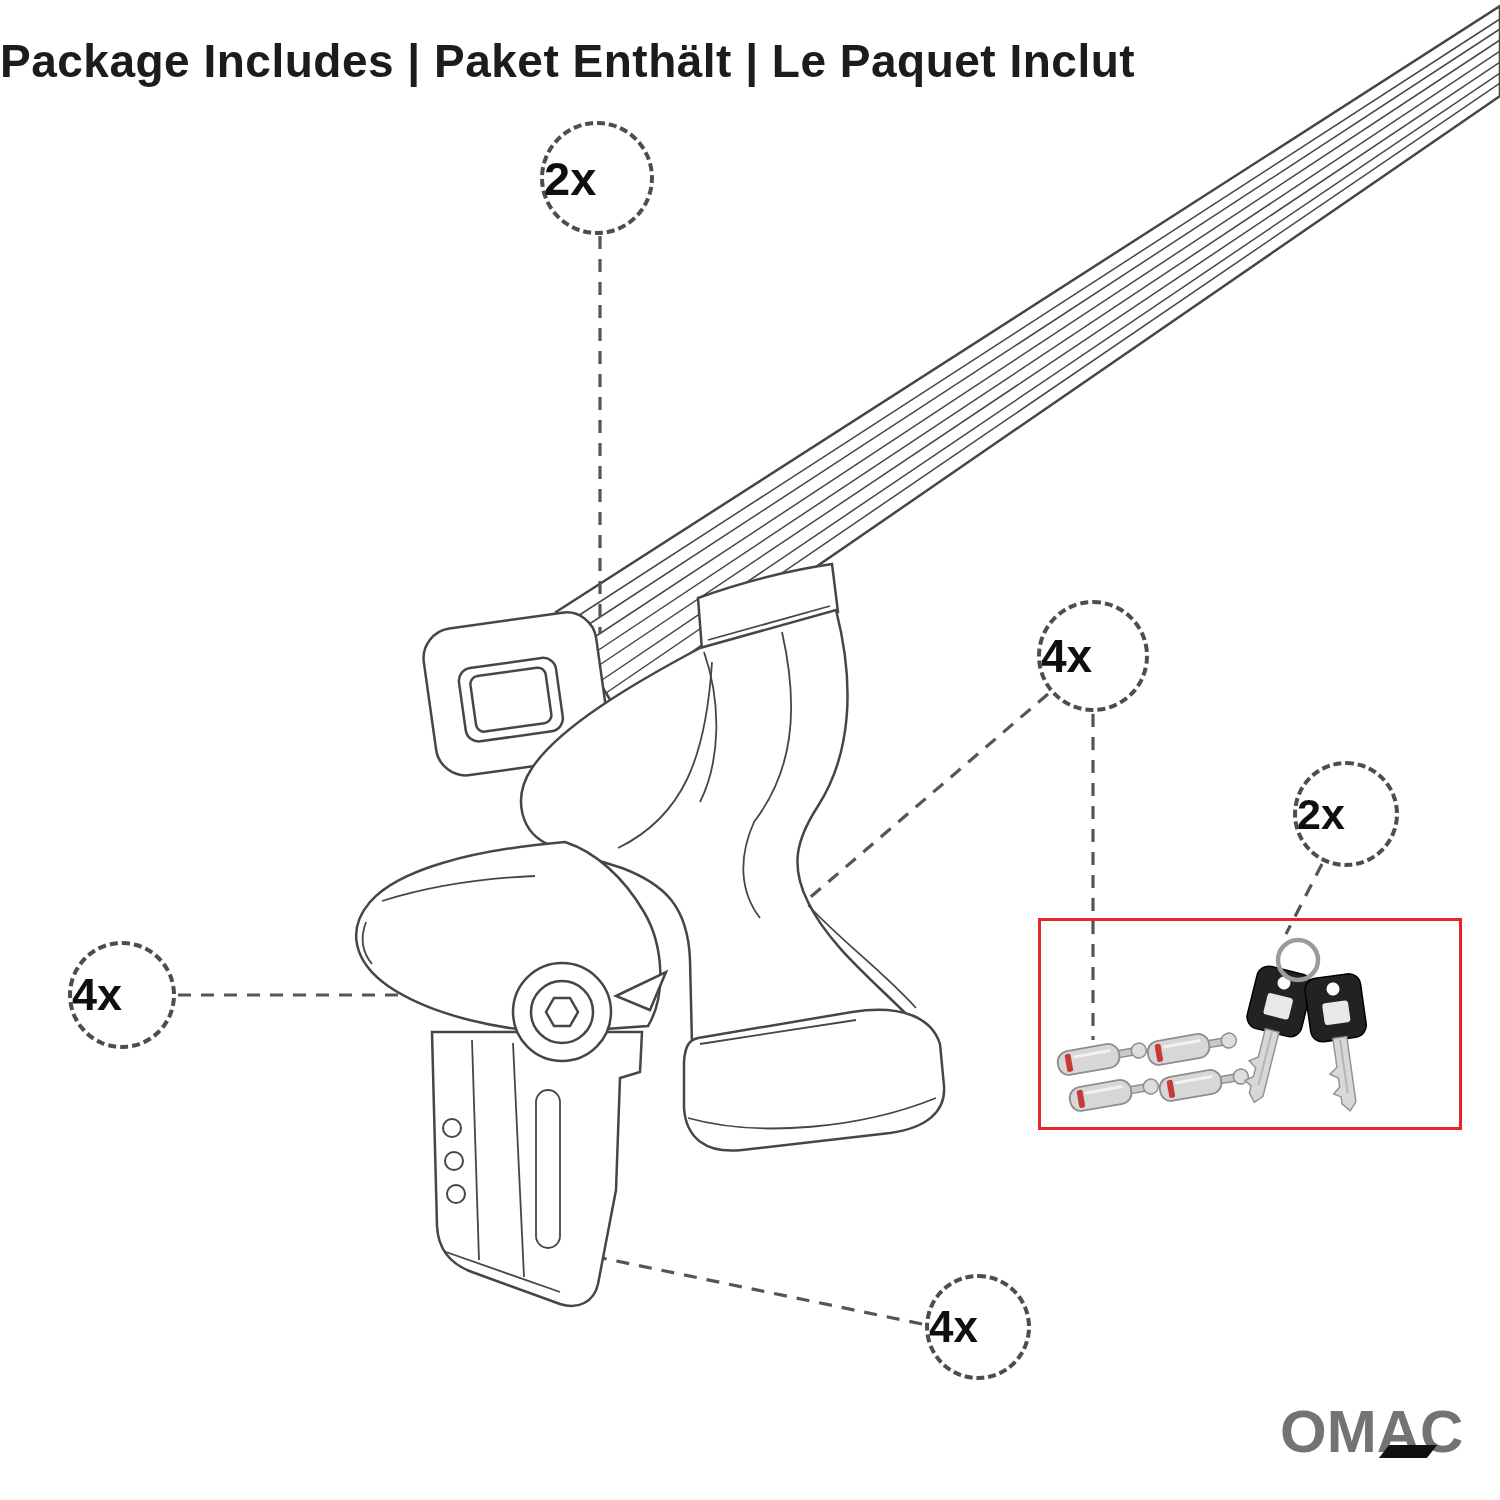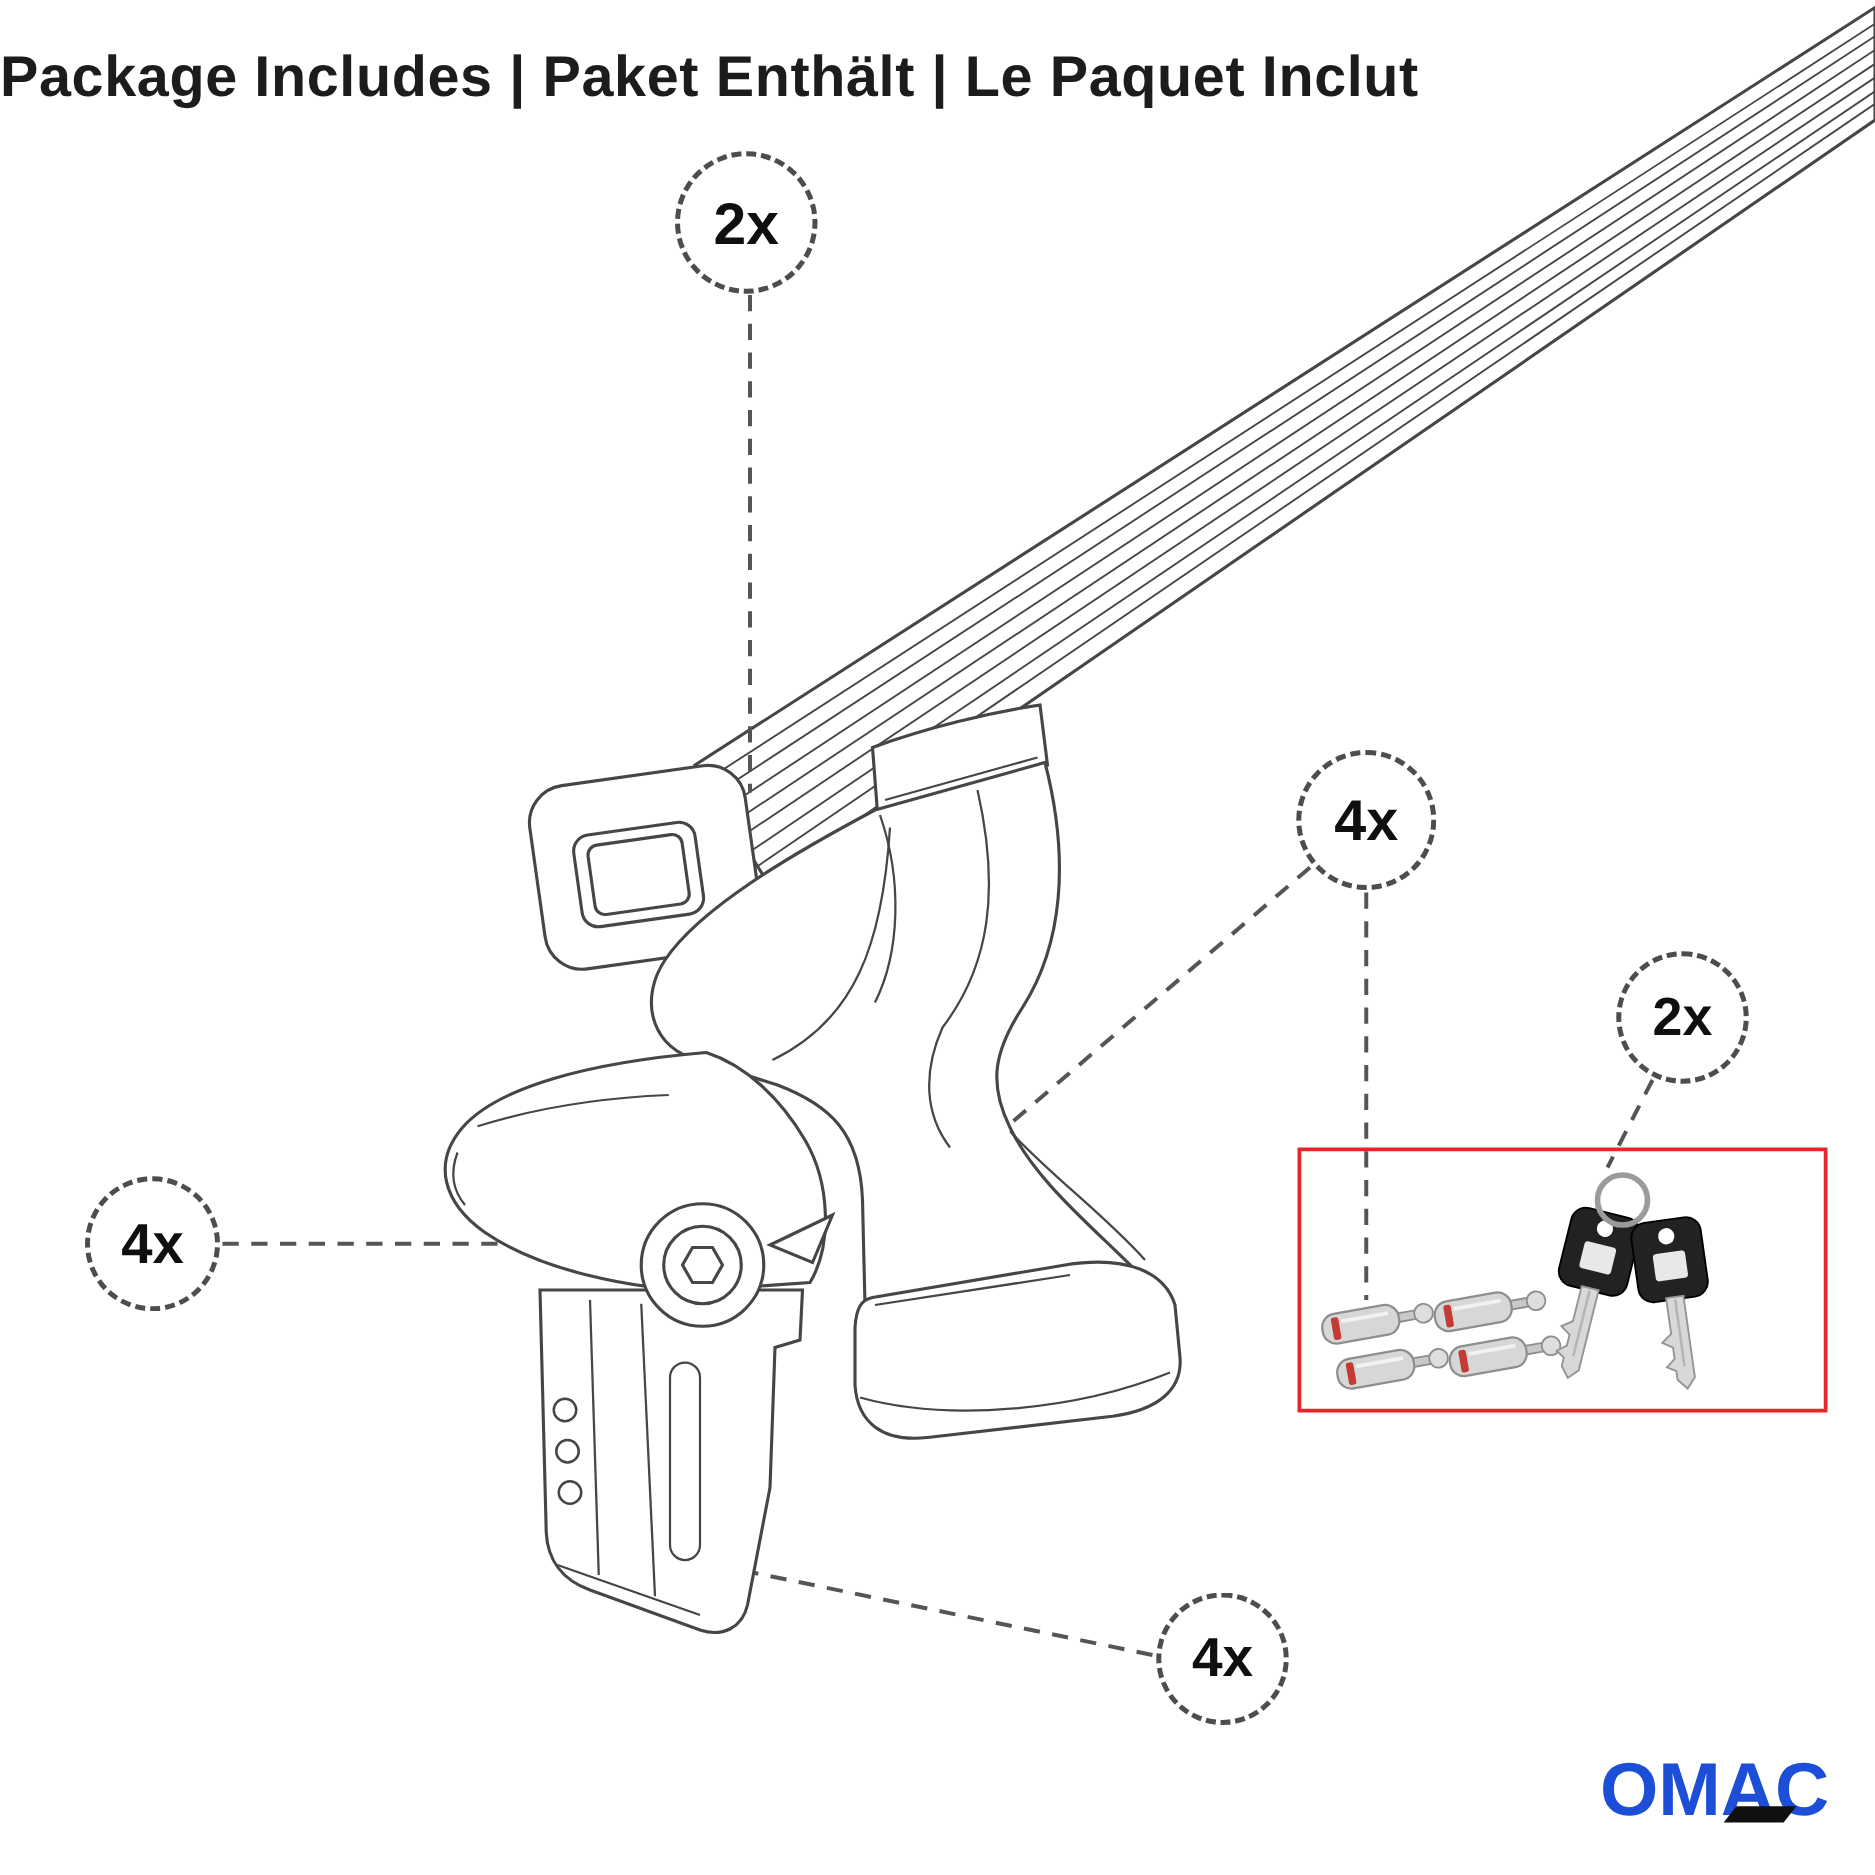--- a/index.html
+++ b/index.html
@@ -23,21 +23,21 @@
     letter-spacing: 0.5px;
   }
   .art { position: absolute; left: 0; top: 0; }
   .callout {
     position: absolute;
     border: 4px dashed #4d4d4d;
     border-radius: 50%;
     background: #ffffff;
     display: flex;
     align-items: center;
-    justify-content: center;
+    justify-content: flex-start;
     color: #0f0f0f;
     font-weight: 700;
   }
   .c-crossbar { left: 540px; top: 121px; width: 114px; height: 114px; font-size: 47px; }
   .c-hardware { left: 1037px; top: 600px; width: 112px; height: 112px; font-size: 46px; }
   .c-keys     { left: 1293px; top: 761px; width: 106px; height: 106px; font-size: 43px; }
   .c-foot     { left: 68px;  top: 941px; width: 108px; height: 108px; font-size: 45px; }
   .c-clamp    { left: 925px; top: 1274px; width: 106px; height: 106px; font-size: 44px; }
   .red-box {
     position: absolute;
@@ -48,21 +48,21 @@
   }
   .brand {
     position: absolute;
     left: 1280px; top: 1396px;
     width: 212px; height: 74px;
   }
   .brand .brand-text {
     display: block;
     font-size: 60px;
     font-weight: 800;
-    color: #1d4ed8;
+    color: #737373;
     line-height: 72px;
     letter-spacing: 0px;
   }
   .brand .swoosh {
     position: absolute;
     left: 104px; top: 49px;
     width: 48px; height: 13px;
     background: #101010;
     transform: skewX(-38deg);
   }

